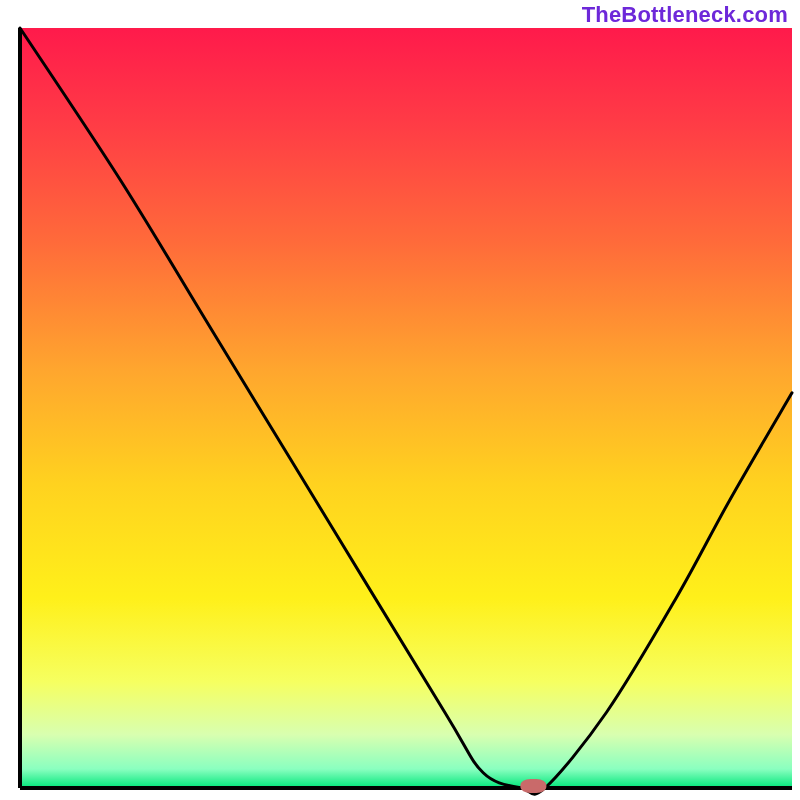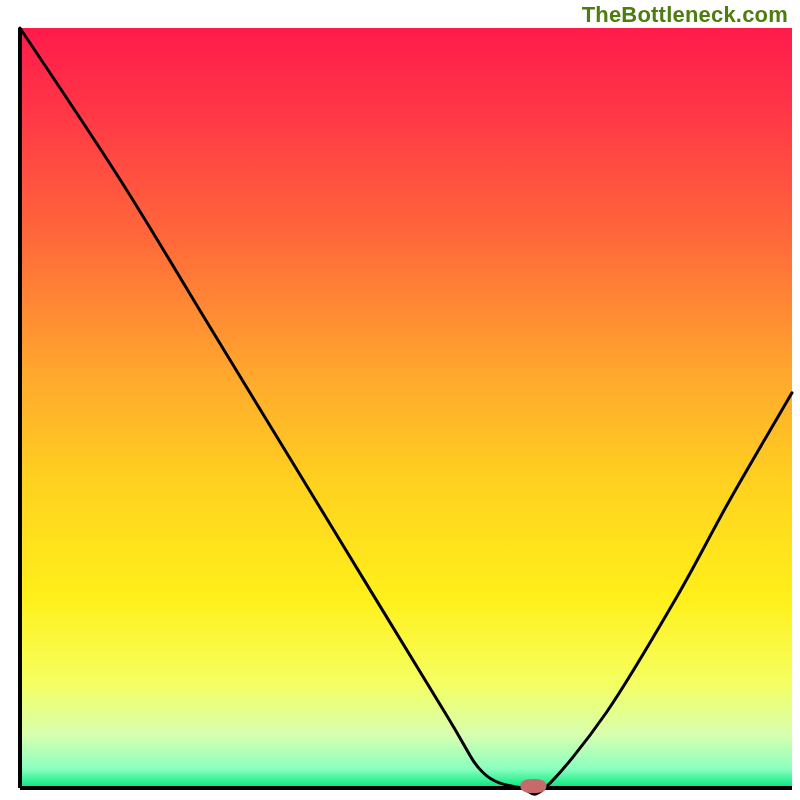--- a/index.html
+++ b/index.html
@@ -14,21 +14,21 @@
     position: relative;
     width: 800px;
     height: 800px;
   }
   .watermark {
     position: absolute;
     top: 2px;
     right: 12px;
     font-size: 22px;
     font-weight: 600;
-    color: #4d7c0f;
+    color: #6d28d9;
     letter-spacing: 0.2px;
   }
   svg {
     position: absolute;
     left: 0;
     top: 0;
   }
 </style>
 </head>
 <body>

